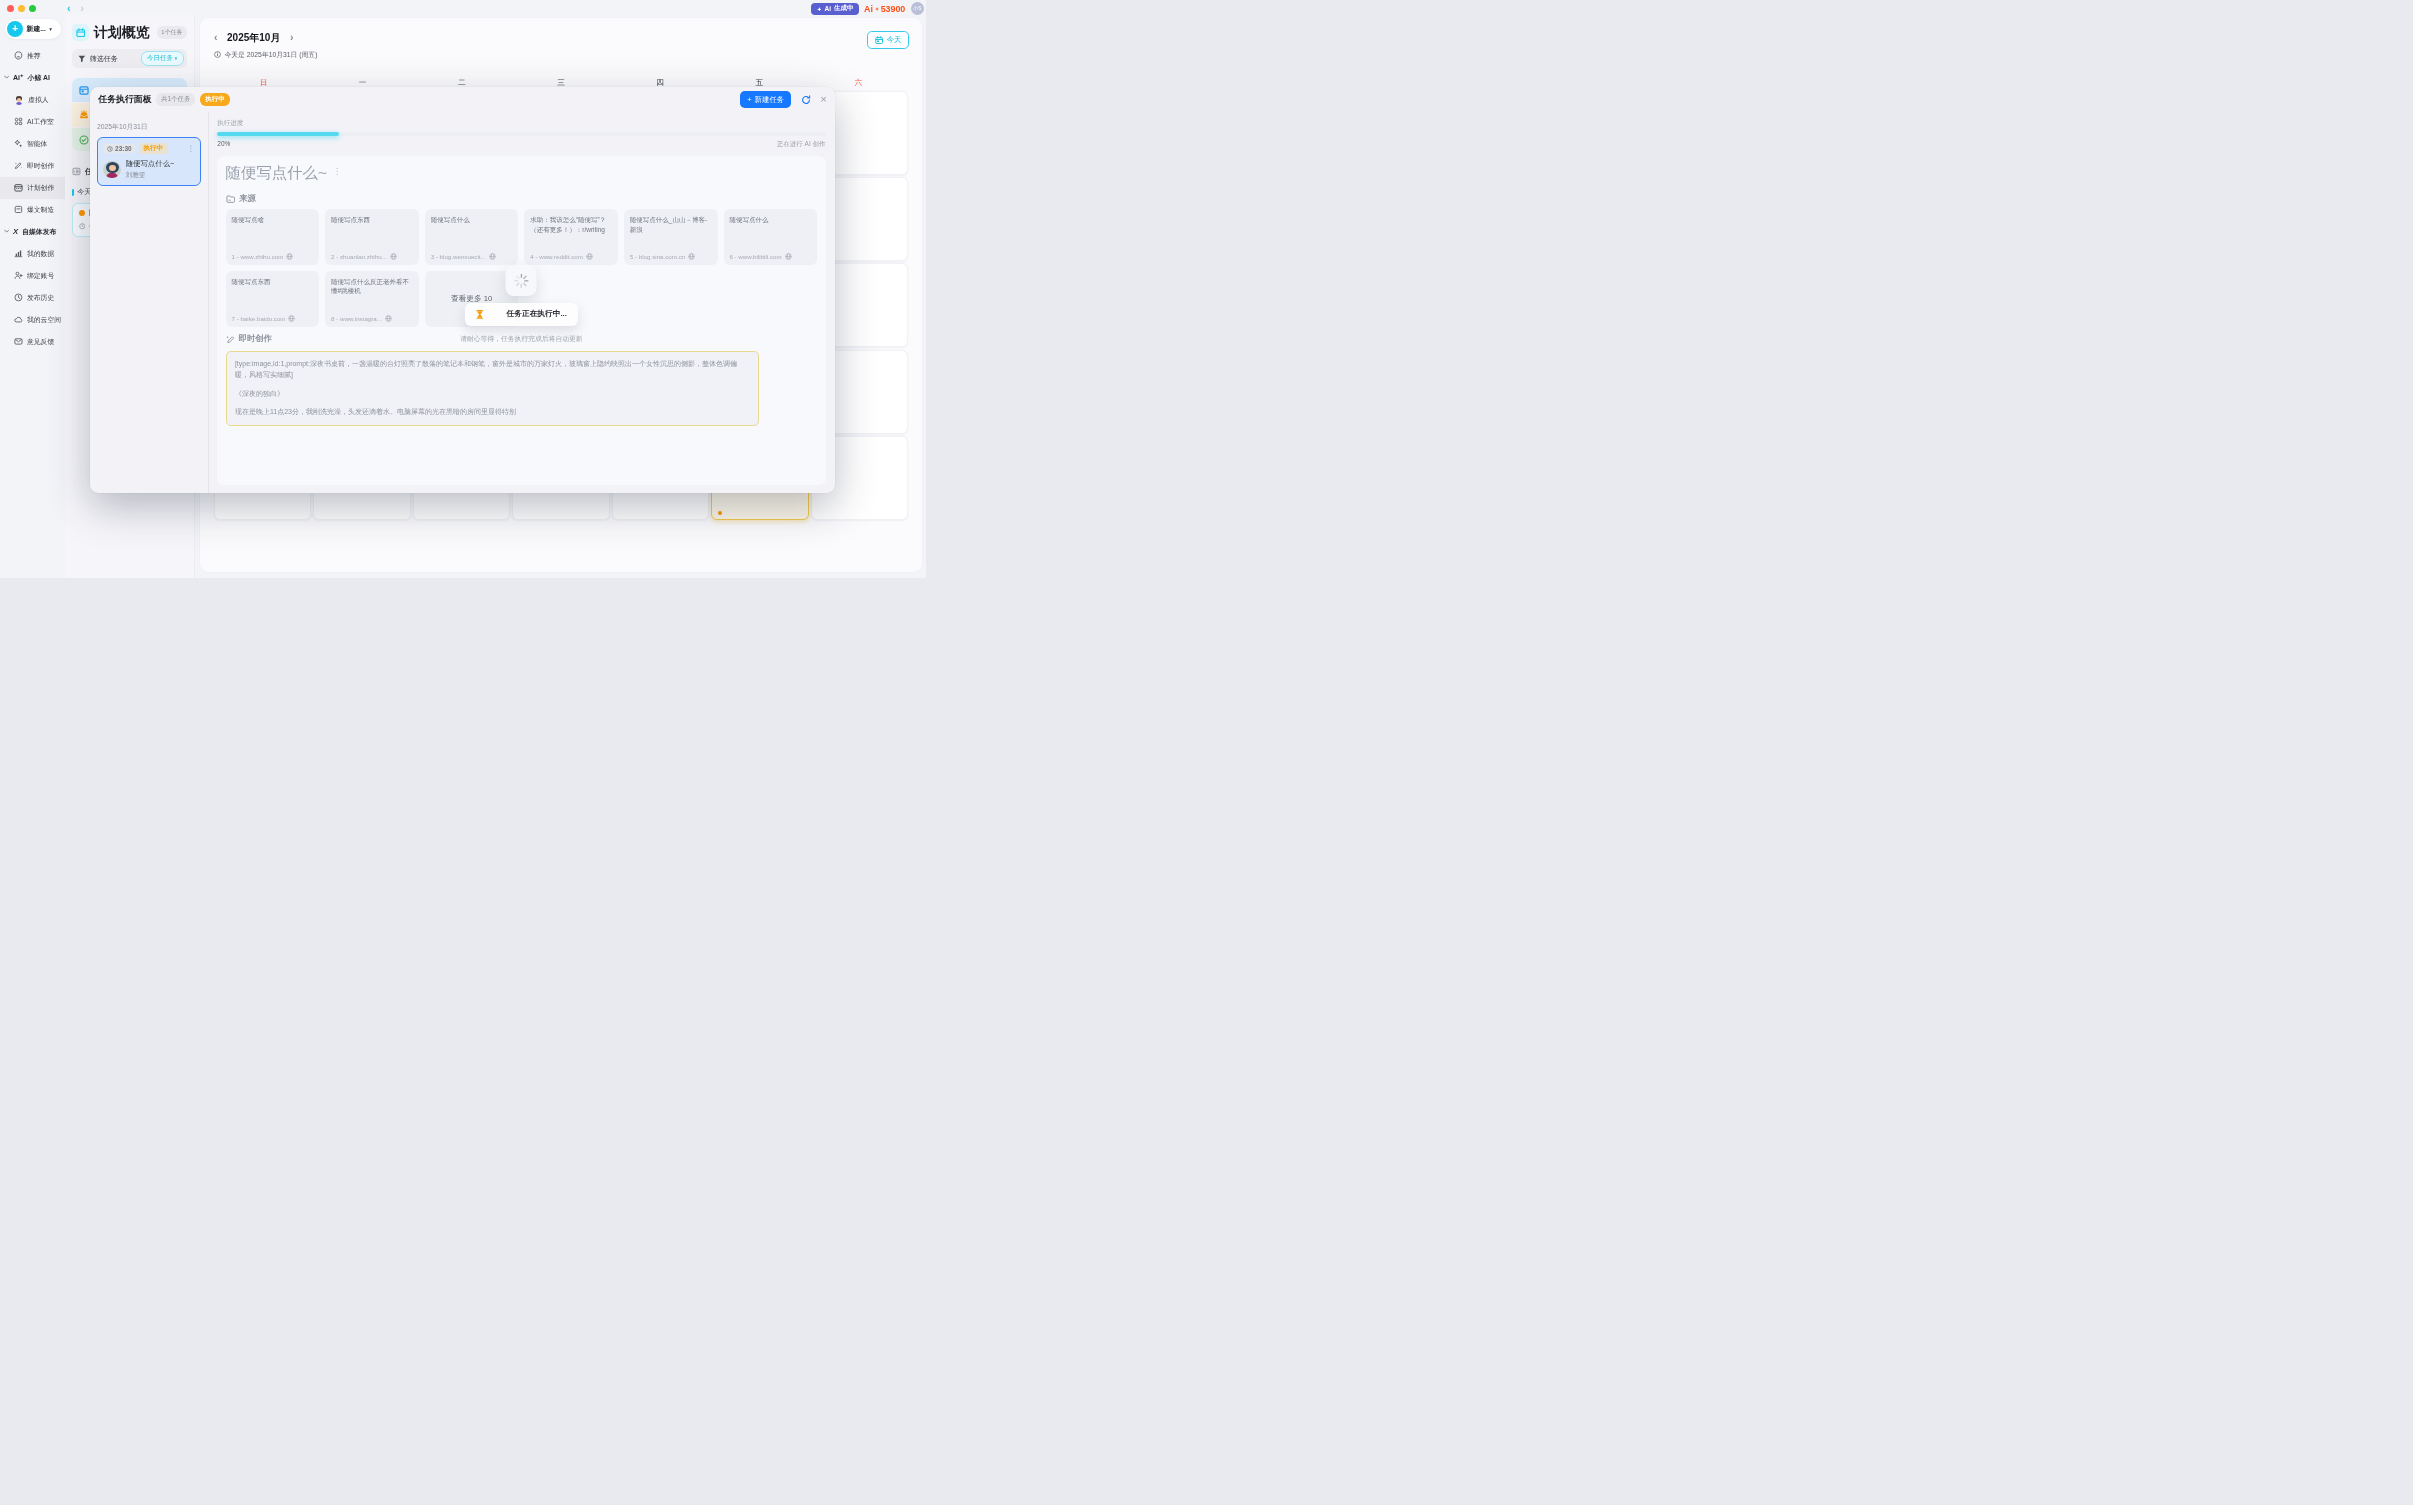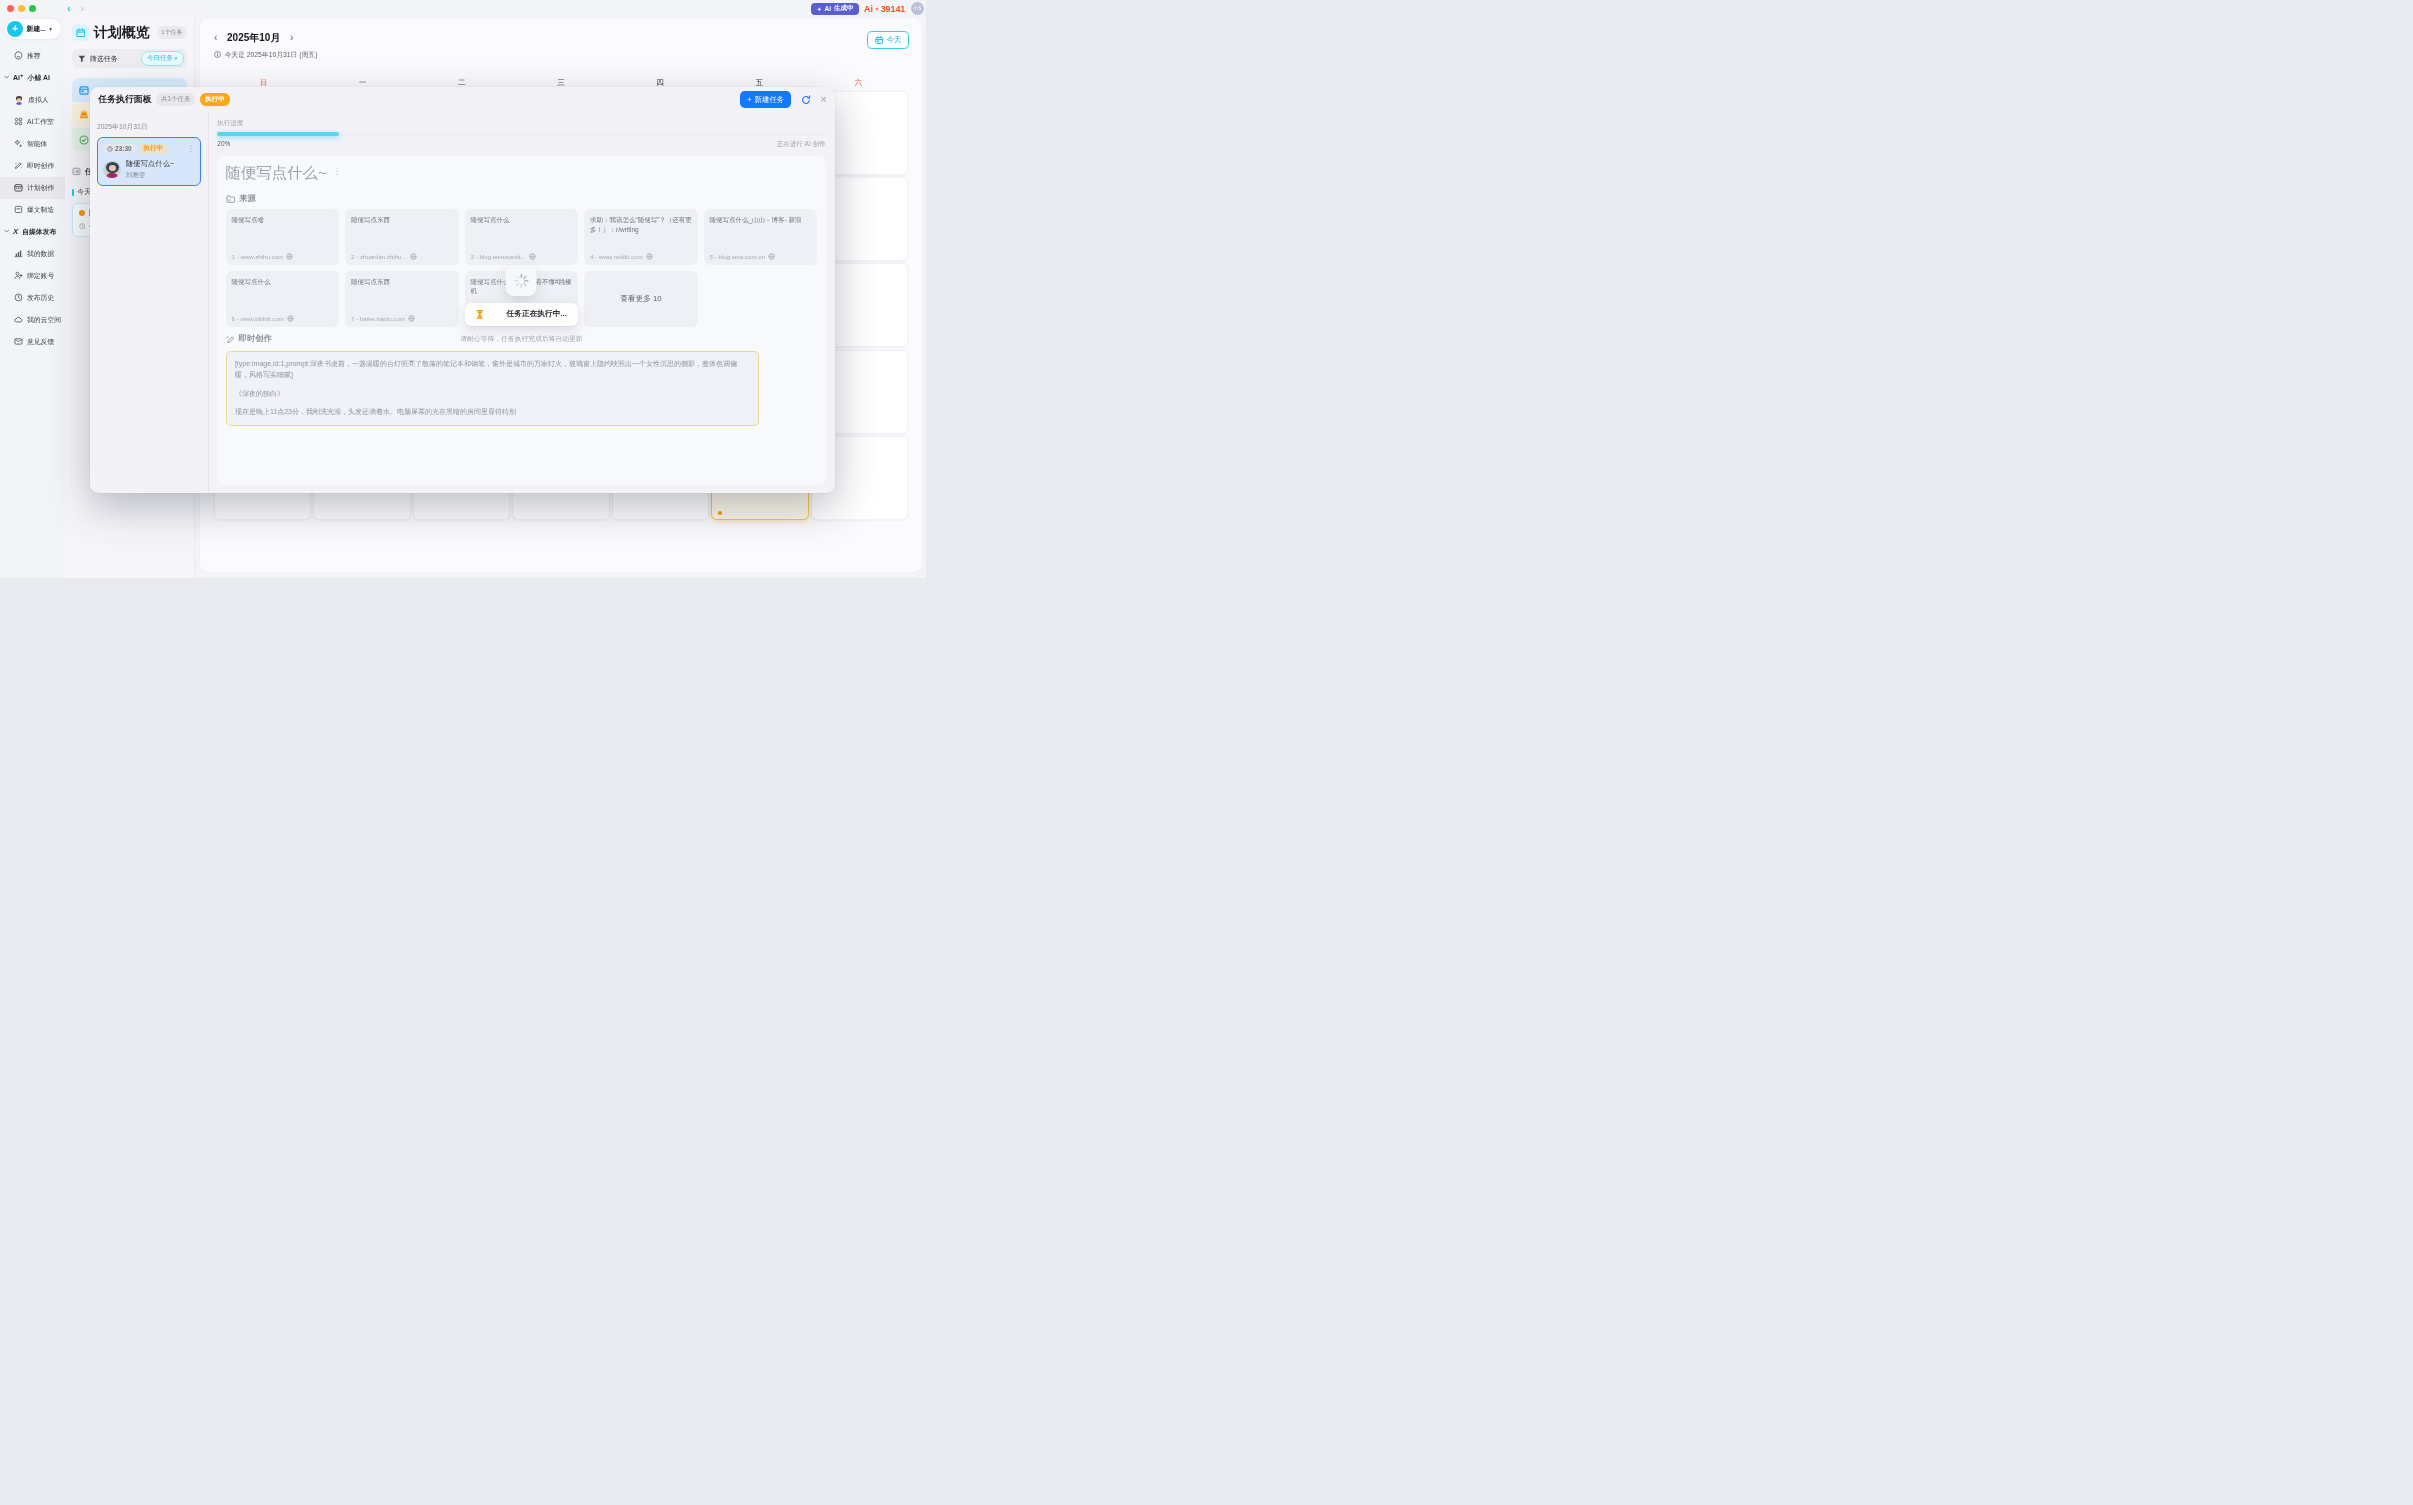--- a/index.html
+++ b/index.html
@@ -111,21 +111,21 @@
   .pbar{margin-top:3.5px;height:4.1px;background:#edeff5;border-radius:2.4px;overflow:visible}
   .pfill{height:100%;border-radius:2.4px;background:#55d9ee;box-shadow:0 1.8px 5.3px rgba(85,217,238,.65)}
   .prow{margin-top:4.7px;display:flex;justify-content:space-between;font-size:6.5px}
   .prow .pv{color:#5a5e66}
   .prow .ps{color:#9a9ea8}
   .content-panel{position:relative;flex:1;margin-top:7px;background:#f8f9fc;border-radius:7px;padding:7px 8.3px;box-sizing:border-box;overflow:hidden}
   .doc-title-row{display:flex;align-items:flex-start;gap:5.9px}
   .doc-title{font-size:15.4px;font-weight:500;color:#9ba1ac}
   .doc-more{font-size:8.3px;color:#b0b4bc;margin-top:2.4px}
   .sec-hdr{margin-top:8.3px;display:flex;align-items:flex-end;gap:4.1px;font-size:8.3px;font-weight:bold;color:#8f949d}
-  .src-grid{margin-top:5.9px;display:grid;grid-template-columns:repeat(5,1fr);grid-auto-rows:56px;gap:5.9px}
+  .src-grid{margin-top:5.9px;display:grid;grid-template-columns:repeat(6,1fr);grid-auto-rows:56px;gap:5.9px}
   .src-card{background:#eef0f5;border-radius:5.9px;padding:5.3px 5.9px;display:flex;flex-direction:column;justify-content:space-between;min-width:0;cursor:pointer;box-sizing:border-box}
   .src-title{font-size:6.5px;line-height:1.5;color:#70747e;display:-webkit-box;-webkit-line-clamp:4;-webkit-box-orient:vertical;overflow:hidden}
   .src-ref{display:flex;align-items:center;gap:3px;font-size:6.2px;color:#a6aab2;min-width:0}
   .src-ref span{white-space:nowrap;overflow:hidden;text-overflow:ellipsis}
   .more-card{background:#eef0f5;border-radius:5.9px;display:flex;align-items:center;justify-content:center;font-size:7.7px;color:#5f636c;cursor:pointer}
   .content-hdr{margin-top:5.9px}
   .yellow-box{margin-top:7px;width:533px;max-width:100%;border:0.6px solid #e7d98e;background:#f1f2f7;border-radius:4.7px;padding:7px 8.3px;box-sizing:border-box}
   .yellow-box p{margin:0;font-size:7px;line-height:1.55;color:#8f939c}
   .yellow-box p + p{margin-top:7.7px}
   .spinner-card{position:absolute;left:50%;top:109px;transform:translateX(-50%);width:31px;height:31px;border-radius:8.3px;background:#f7f8fb;box-shadow:0 5.9px 14px rgba(150,155,170,.30);display:grid;place-items:center}
@@ -157,21 +157,21 @@
         <b>Ai</b>
         <span>生成中</span>
       </span>
       <span class="credits">
         <b>Ai</b>
         <span class="ico">
             <svg width="4.1" height="4.1" viewBox="0 0 8 8">
               <path d="M4 0l1 3 3 1-3 1-1 3-1-3-3-1 3-1z" fill="#ff4f17"></path>
             </svg>
           </span>
-        <span>39141</span>
+        <span>53900</span>
       </span>
       <span class="avatar-badge">小S</span>
     </div>
   </div>
 
   <div class="sidebar">
     <button class="new-btn">
       <span class="plus-circle">+</span>
       <span class="nb-label">新建...</span>
       <span class="caret">▾</span>

